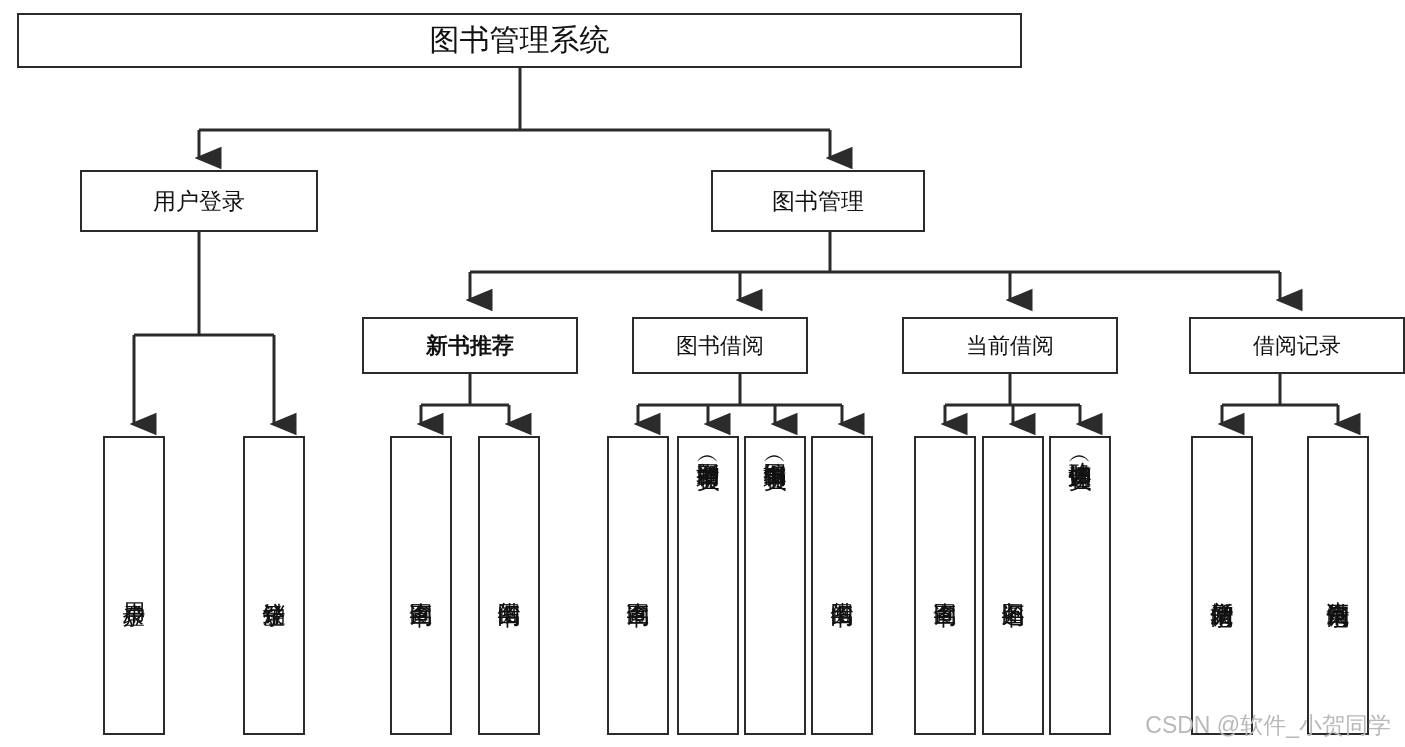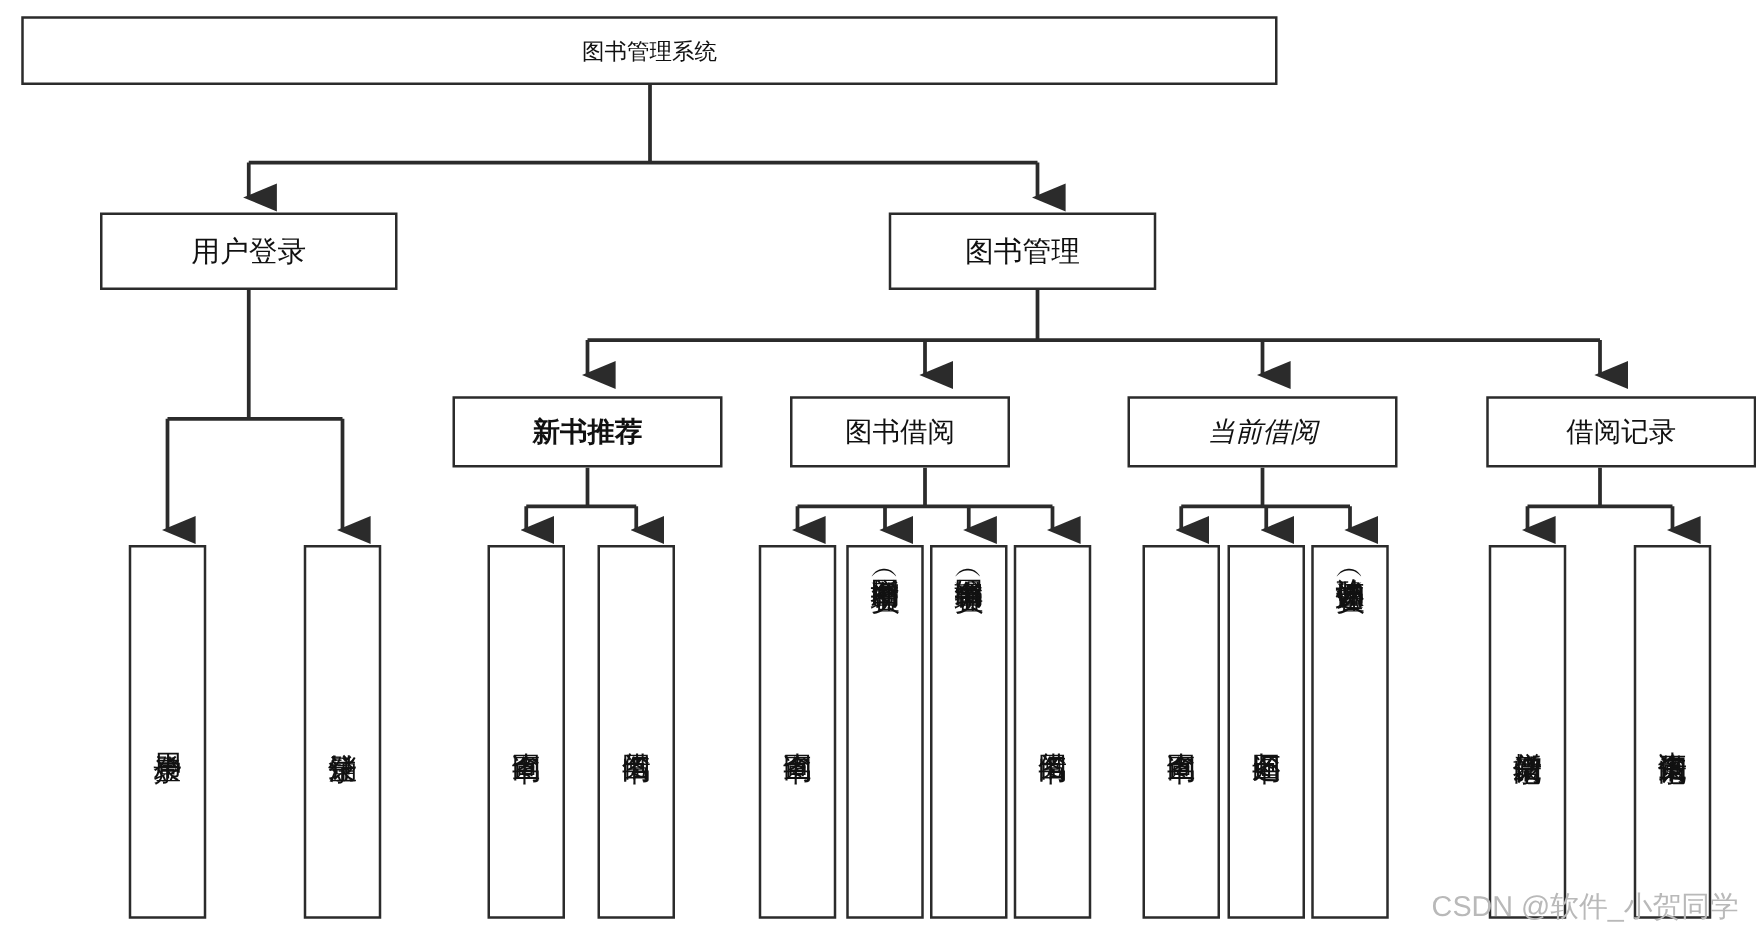--- a/index.html
+++ b/index.html
@@ -30,21 +30,21 @@
     box-sizing: border-box;
     border: 2.5px solid #2b2b2b;
     background: #ffffff;
     display: flex;
     align-items: center;
     justify-content: center;
     color: #111111;
     z-index: 2;
   }
   .node.root {
-    font-size: 18px;
+    font-size: 30px;
   }
   .node.tier2 {
     font-size: 23px;
   }
   .node.tier3 {
     font-size: 22px;
   }
   .node.leaf {
     align-items: center;
     justify-content: center;
@@ -137,21 +137,21 @@
   <div class="node tier2" style="left:711px; top:170px; width:214px; height:62px;">
     <span>图书管理</span>
   </div>
 
   <div class="node tier3" style="left:362px; top:317px; width:216px; height:57px;font-weight:bold;">
     <span>新书推荐</span>
   </div>
   <div class="node tier3" style="left:632px; top:317px; width:176px; height:57px;">
     <span>图书借阅</span>
   </div>
-  <div class="node tier3" style="left:902px; top:317px; width:216px; height:57px;font-style:italic;">
+  <div class="node tier3" style="left:902px; top:317px; width:216px; height:57px;">
     <span>当前借阅</span>
   </div>
   <div class="node tier3" style="left:1172px; top:317px; width:216px; height:57px;margin-left:17px;">
     <span>借阅记录</span>
   </div>
 
   <div class="node leaf" style="left:103px; top:436px; width:62px; height:299px;">
     <span class="vtext">用户登录</span>
   </div>
   <div class="node leaf" style="left:243px; top:436px; width:62px; height:299px;">

